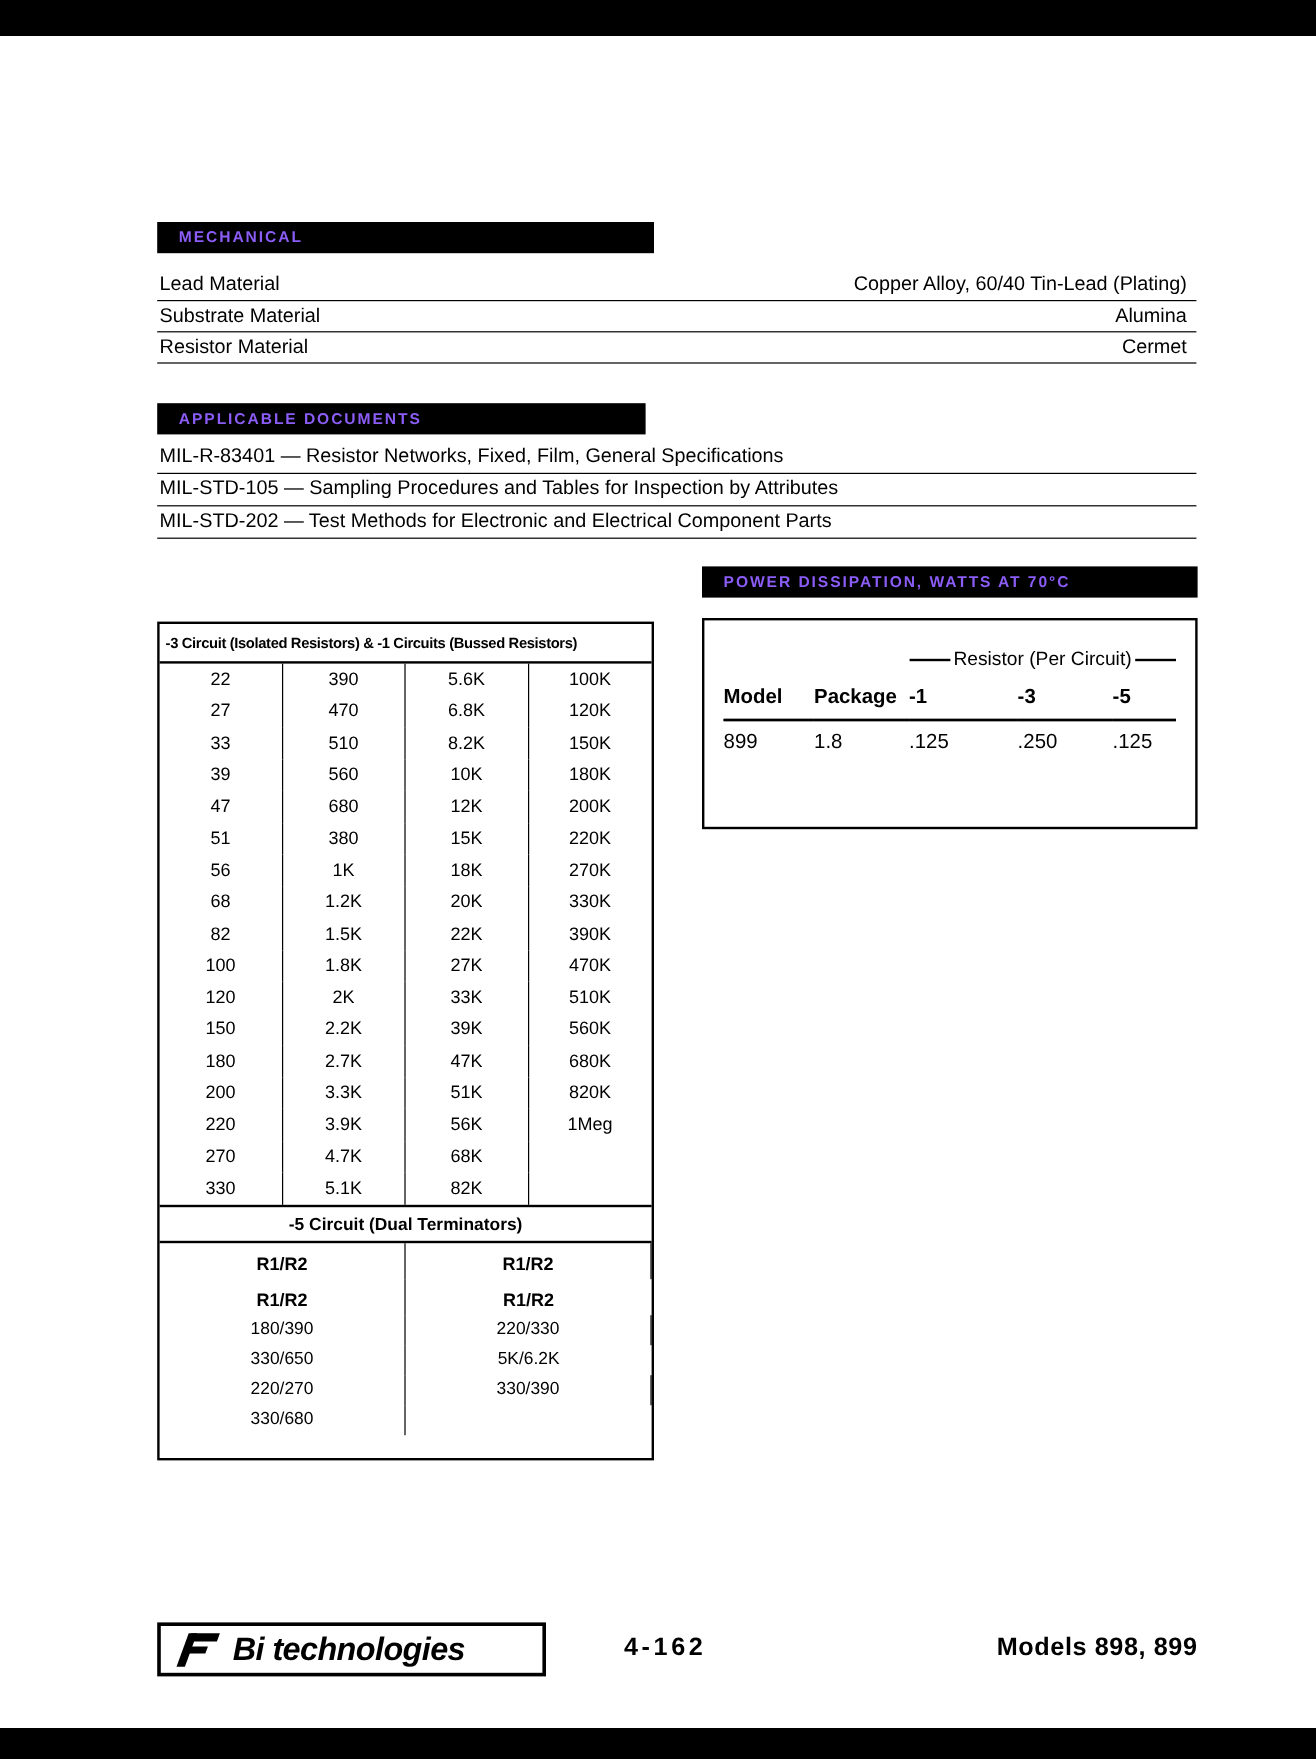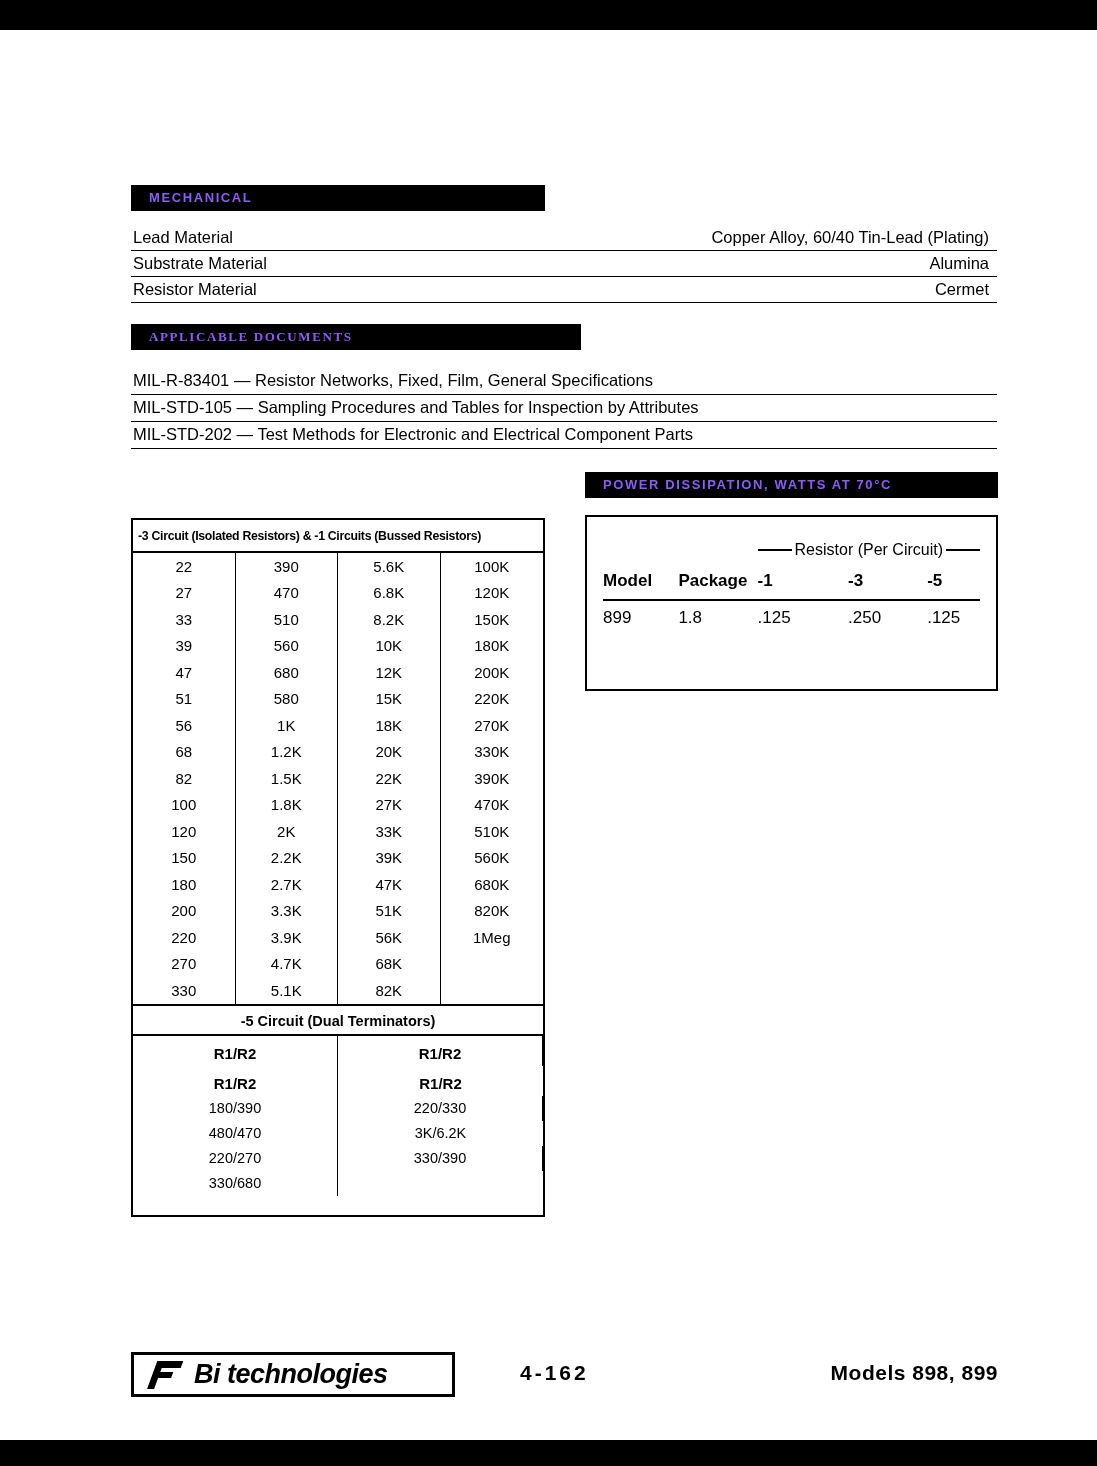--- a/index.html
+++ b/index.html
@@ -11,21 +11,21 @@
   }
   .topbar   { position:absolute; top:0; left:0; width:1097px; height:30px; background:#000; }
   .bottombar{ position:absolute; top:1440px; left:0; width:1097px; height:26px; background:#000; }
 
   .section-bar {
     position:absolute; height:26px; background:#000; color:#8b5cf6;
     font-weight:bold; font-size:13px; letter-spacing:1.6px;
     line-height:26px; padding-left:18px;
   }
   #bar-mech { left:131px; top:185px; width:414px; }
-  #bar-docs { left:131px; top:324px; width:450px;font-family:Liberation Serif, serif; }
+  #bar-docs { left:131px; top:336px; width:407px; }
   #bar-res  { left:131px; top:472px; width:414px; }
   #bar-pow  { left:585px; top:472px; width:413px; }
 
   
   .spec-rows { position:absolute; left:131px; top:225px; width:866px; }
   .spec-row {
     display:flex; justify-content:space-between; align-items:flex-end;
     height:26px; border-bottom:1.5px solid #000; font-size:16.5px;
     padding:0 8px 3px 2px;
   }
@@ -148,21 +148,21 @@
         <div class="res-cell">150K</div>
         <div class="res-cell">39</div>
         <div class="res-cell">560</div>
         <div class="res-cell">10K</div>
         <div class="res-cell">180K</div>
         <div class="res-cell">47</div>
         <div class="res-cell">680</div>
         <div class="res-cell">12K</div>
         <div class="res-cell">200K</div>
         <div class="res-cell">51</div>
-        <div class="res-cell">580</div>
+        <div class="res-cell">380</div>
         <div class="res-cell">15K</div>
         <div class="res-cell">220K</div>
         <div class="res-cell">56</div>
         <div class="res-cell">1K</div>
         <div class="res-cell">18K</div>
         <div class="res-cell">270K</div>
         <div class="res-cell">68</div>
         <div class="res-cell">1.2K</div>
         <div class="res-cell">20K</div>
         <div class="res-cell">330K</div>
@@ -204,22 +204,22 @@
         <div class="res-cell"></div>
       </div>
     <div class="dual-title">-5 Circuit (Dual Terminators)</div>
     <div class="dual-grid" id="dual-grid">
         <div class="dual-cell head">R1/R2</div>
         <div class="dual-cell head">R1/R2</div>
         <div class="dual-cell head">R1/R2</div>
         <div class="dual-cell head">R1/R2</div>
         <div class="dual-cell">180/390</div>
         <div class="dual-cell">220/330</div>
-        <div class="dual-cell">480/470</div>
-        <div class="dual-cell">3K/6.2K</div>
+        <div class="dual-cell">330/650</div>
+        <div class="dual-cell">5K/6.2K</div>
         <div class="dual-cell">220/270</div>
         <div class="dual-cell">330/390</div>
         <div class="dual-cell">330/680</div>
         <div class="dual-cell"></div>
       </div>
   </div>
 
   <div class="power-box">
     <table>
       <colgroup>

